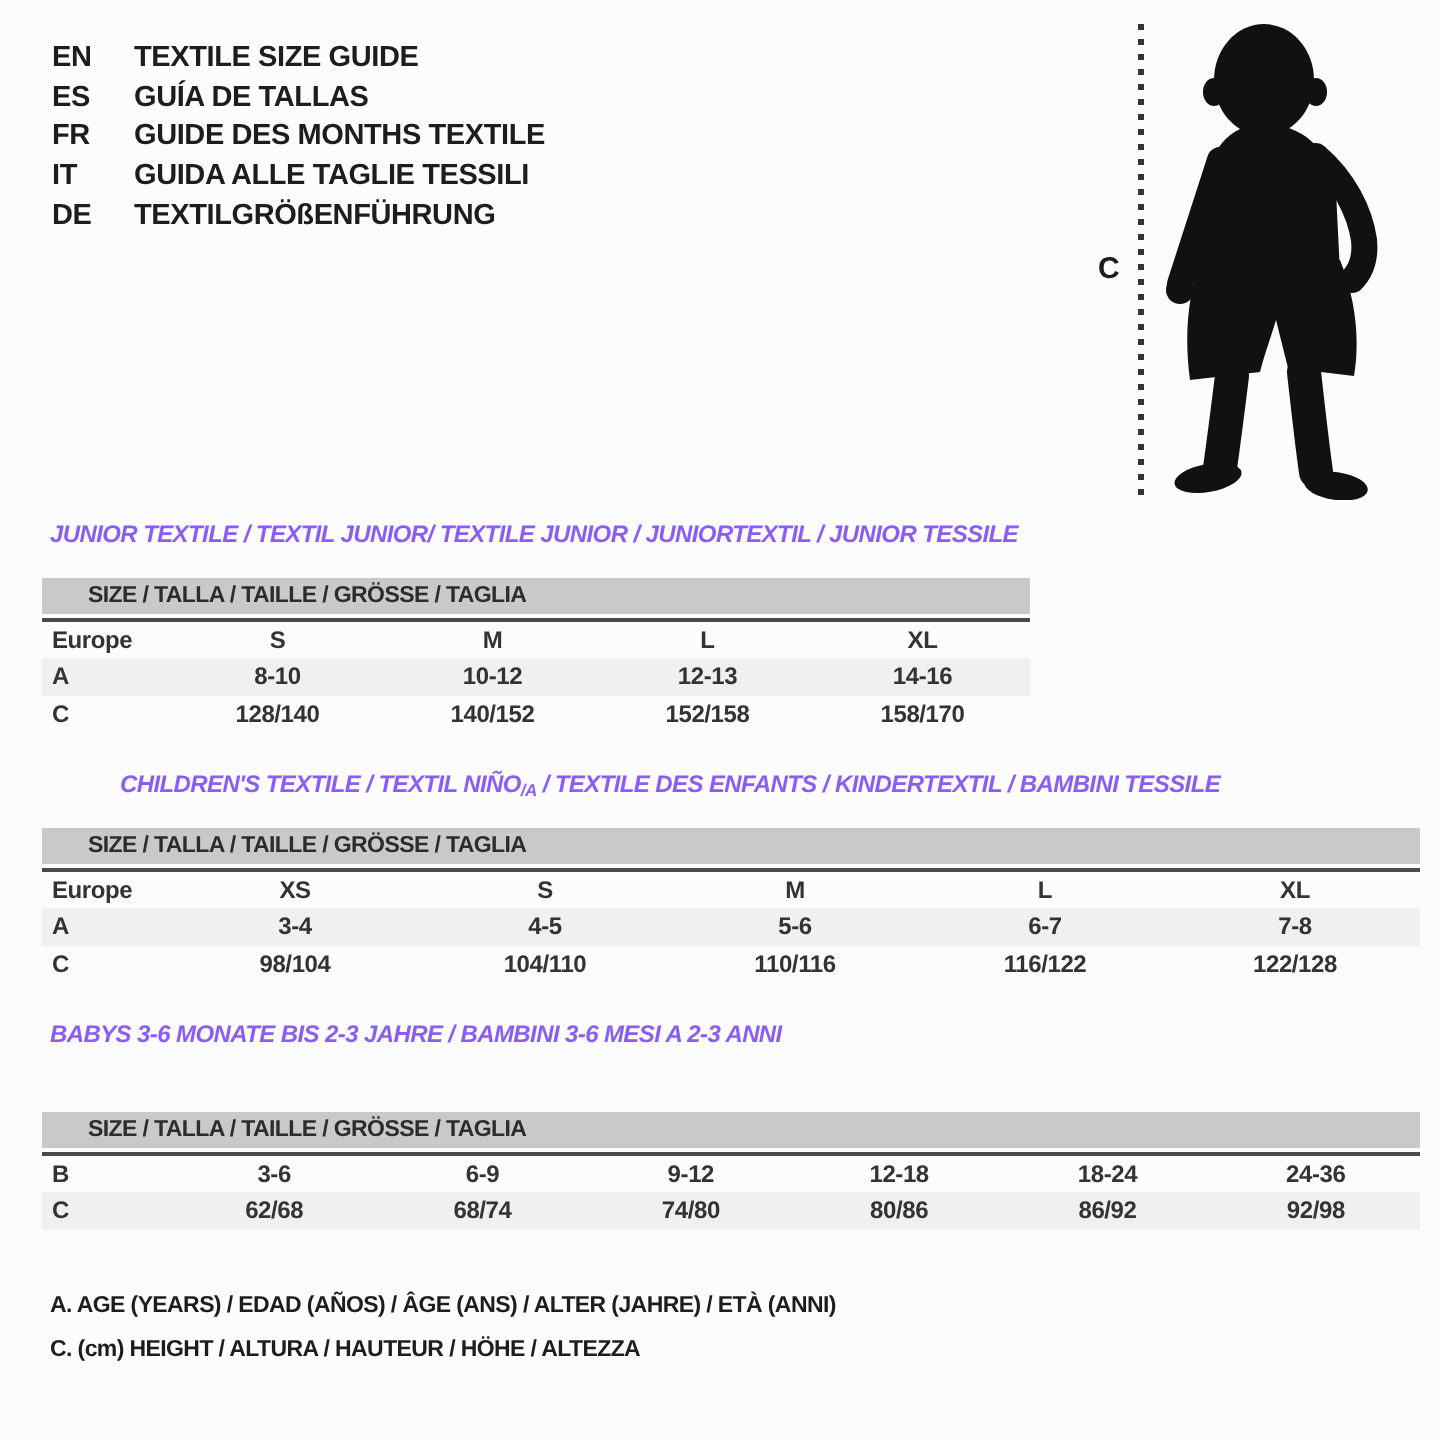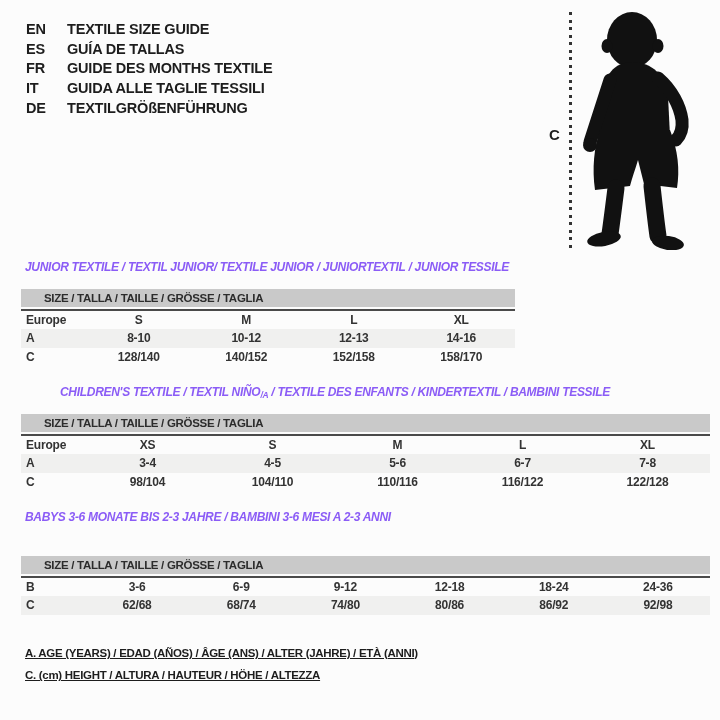--- a/index.html
+++ b/index.html
@@ -56,21 +56,21 @@
   .tbl-2 .row{grid-template-columns:64px repeat(5,1fr);}
   .tbl-3 .row{grid-template-columns:64px repeat(6,1fr);}
   .row.shaded{background:#f0f0ef;}
   .lab{padding-left:5px;text-align:left;}
   .cell{text-align:center;}
 
   
   .notes{left:25px;top:642px;}
   .note-line{
     font-size:11.5px;font-weight:bold;letter-spacing:-0.3px;
-    line-height:22.4px;white-space:nowrap;color:#1d1d1d;text-decoration:underline;
+    line-height:22.4px;white-space:nowrap;color:#1d1d1d;
   }
 </style>
 </head>
 <body>
 
 <div class="abs langs">
   <div class="lang-row">
     <span class="lang-code">EN</span>
     <span class="lang-label">TEXTILE SIZE GUIDE</span>
   </div>

